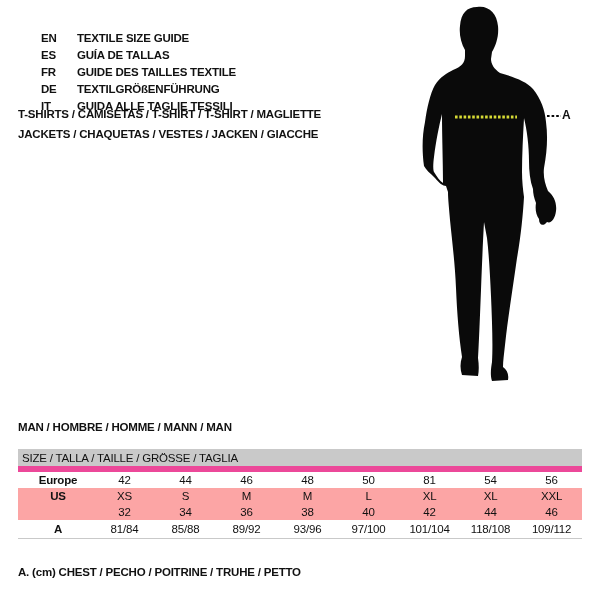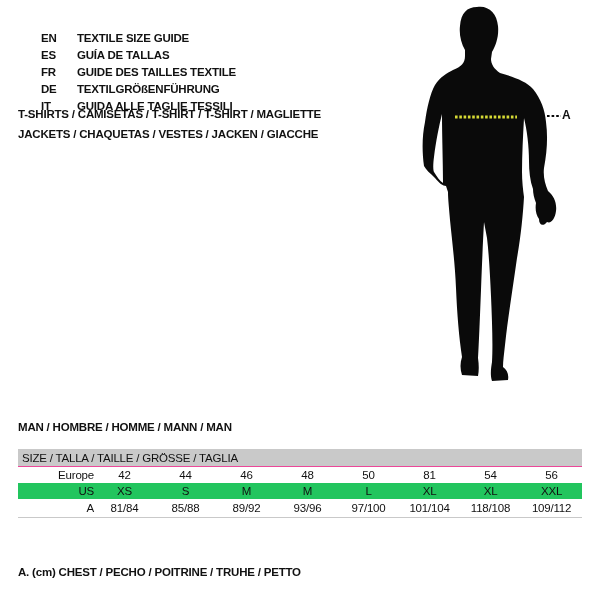--- a/index.html
+++ b/index.html
@@ -21,24 +21,24 @@
   .a-label { position:absolute; left:562px; top:108px; font-weight:700; font-size:12px; }
 
   
   .section-title { position:absolute; left:18px; top:421px; font-weight:700; font-size:11.5px; letter-spacing:-0.2px; }
 
   
   table.size { position:absolute; left:18px; top:449px; width:564px;
                border-collapse:collapse; table-layout:fixed;
                font-size:11.5px; letter-spacing:-0.2px; }
   table.size th { background:#c9c9c9; font-weight:400; text-align:left;
-                  padding:1px 0 1px 4px; height:15px; border-bottom:1px solid #ec4899; }
+                  padding:1px 0 1px 4px; height:15px; border-bottom:6px solid #ec4899; }
   table.size td { text-align:center; height:16px; padding:0; font-weight:400; }
-  table.size td.lbl { text-align:right; padding-left:4px; }
-  table.size tr.alt td { background:#22c55e; }
+  table.size td.lbl { text-align:center; padding-left:4px;font-weight:bold; }
+  table.size tr.alt td { background:#fca5a5; }
   table.size tr.last td { height:18px; border-bottom:1px solid #c9c9c9; }
 
   
   .footnote { position:absolute; left:18px; top:550px; font-weight:700; font-size:11.5px; letter-spacing:-0.2px;margin-top:16px; }
 </style>
 </head>
 <body>
 
 <div class="page">
 
@@ -157,20 +157,31 @@
         <td class="lbl">US</td>
         <td>XS</td>
         <td>S</td>
         <td>M</td>
         <td>M</td>
         <td>L</td>
         <td>XL</td>
         <td>XL</td>
         <td>XXL</td>
       </tr>
+      <tr class="alt">
+        <td class="lbl"></td>
+        <td>32</td>
+        <td>34</td>
+        <td>36</td>
+        <td>38</td>
+        <td>40</td>
+        <td>42</td>
+        <td>44</td>
+        <td>46</td>
+      </tr>
       <tr class="last">
         <td class="lbl">A</td>
         <td>81/84</td>
         <td>85/88</td>
         <td>89/92</td>
         <td>93/96</td>
         <td>97/100</td>
         <td>101/104</td>
         <td>118/108</td>
         <td>109/112</td>

